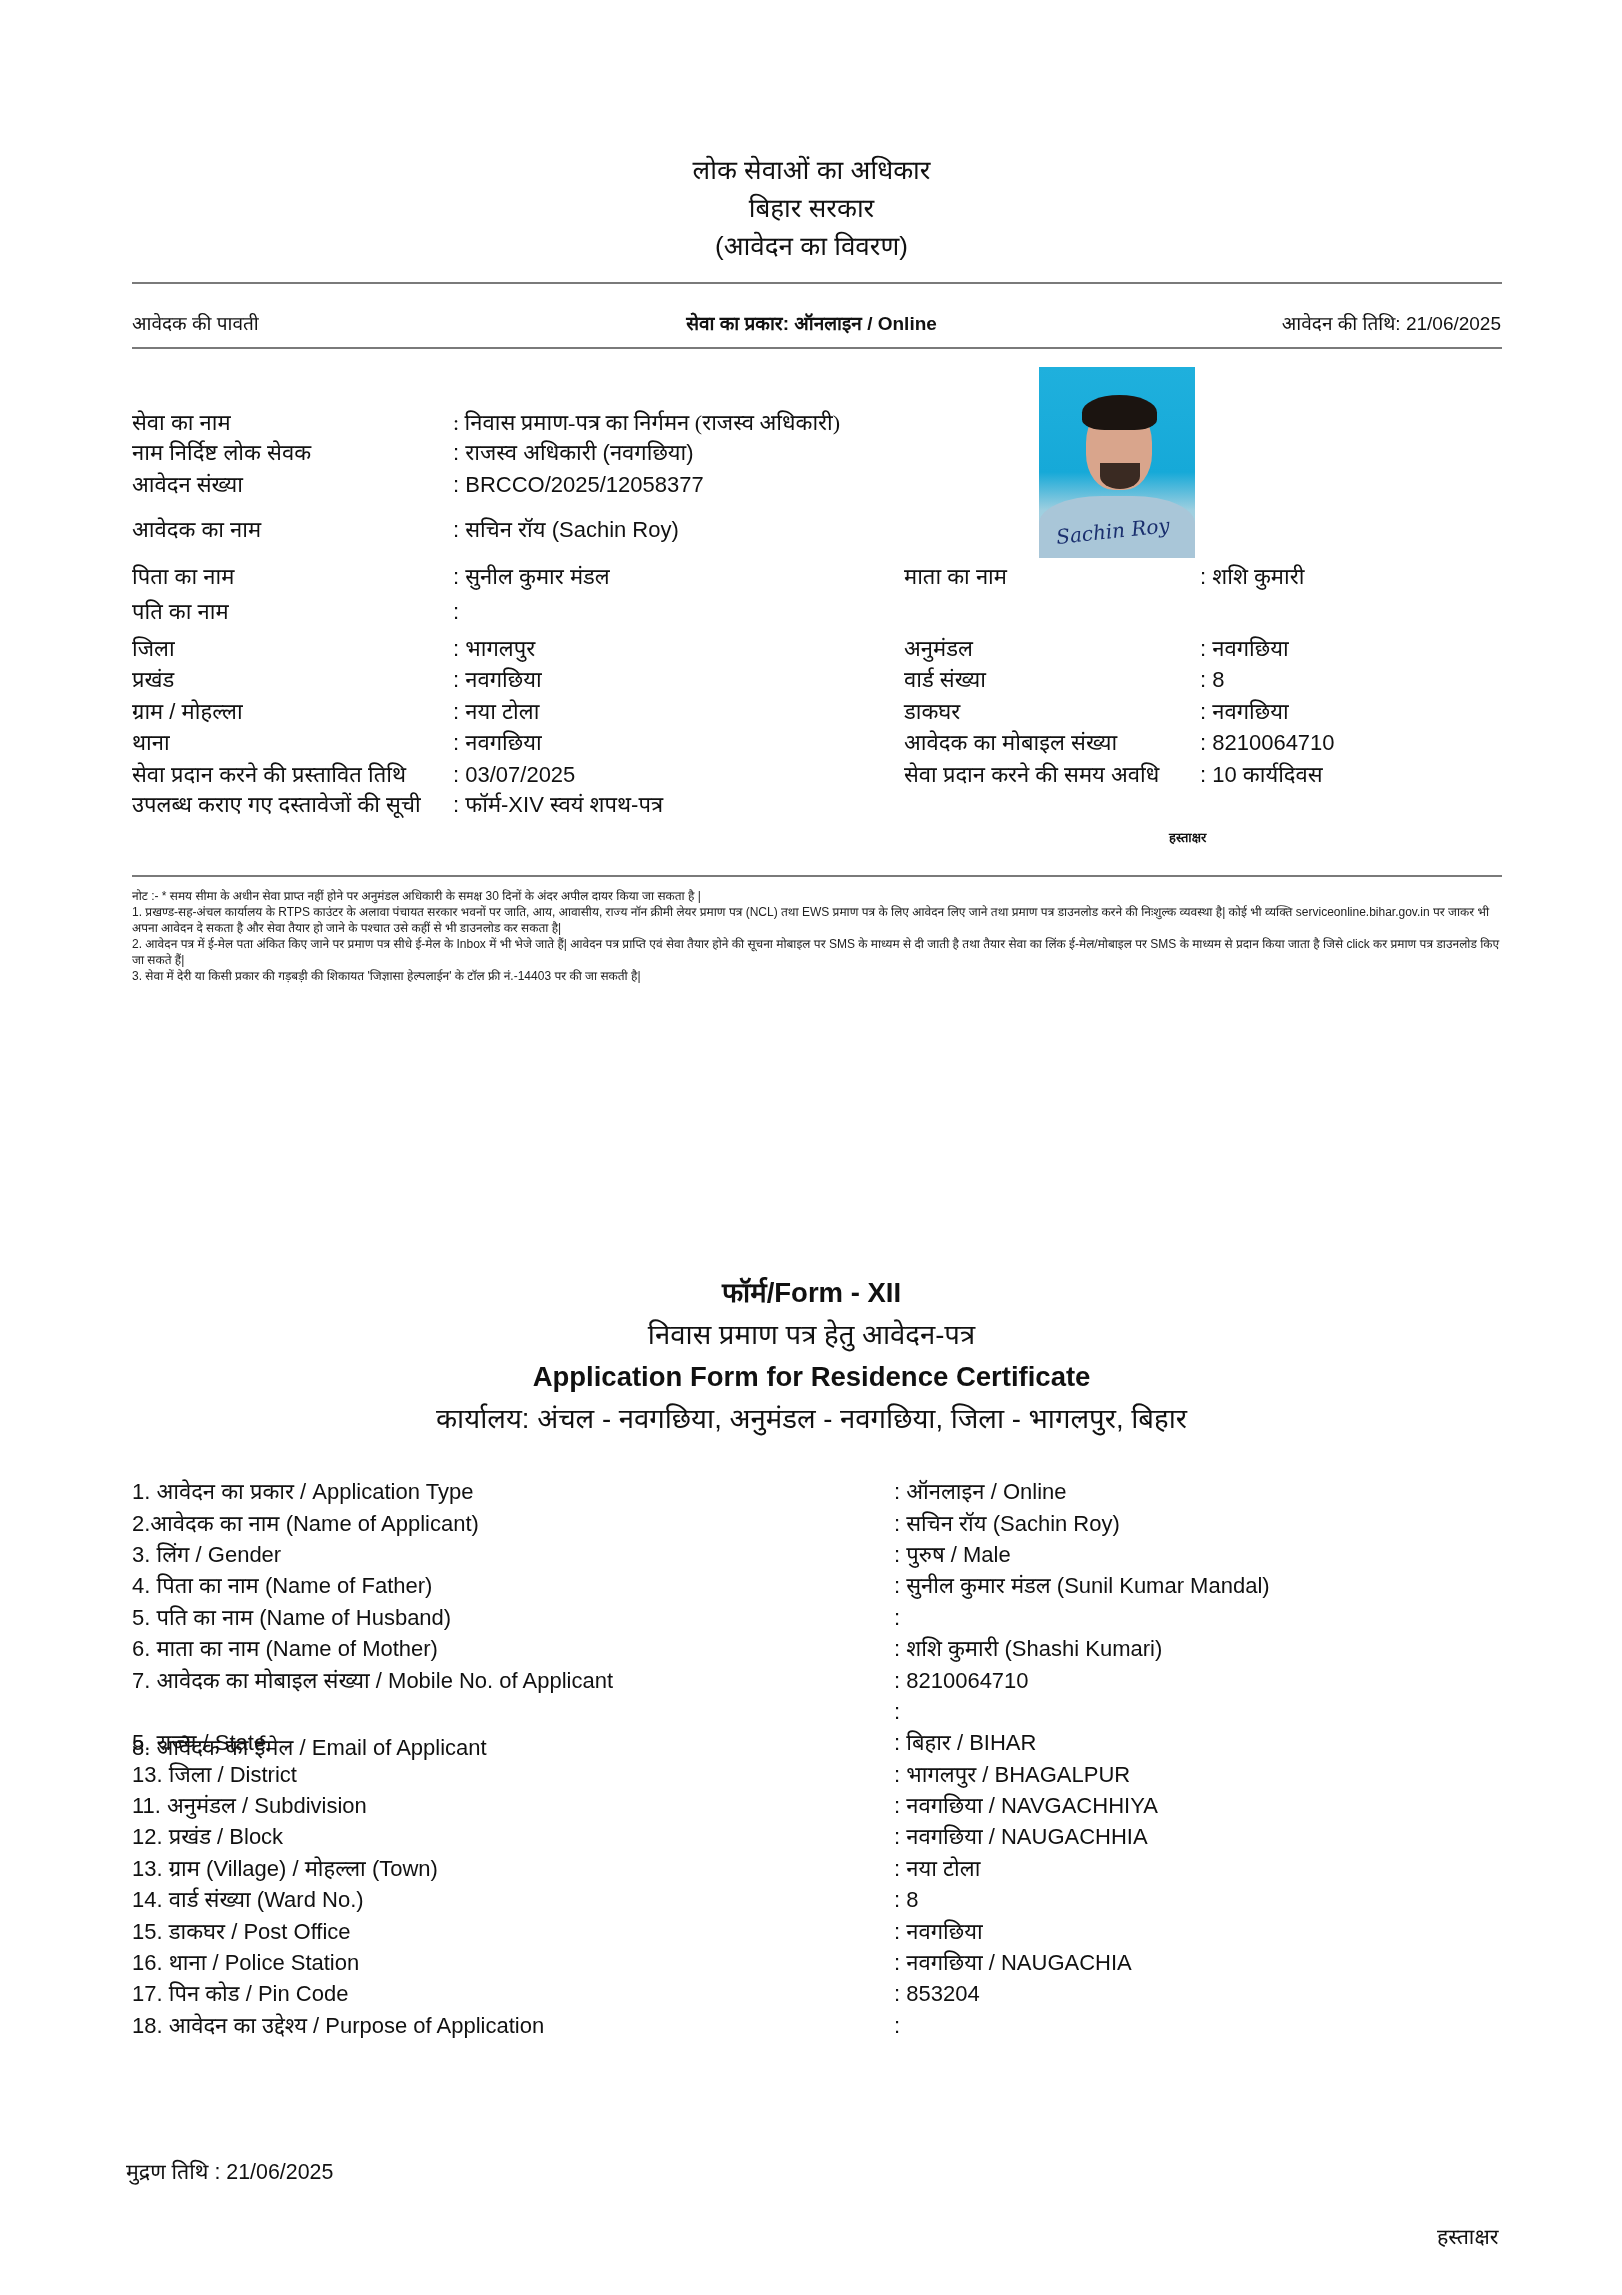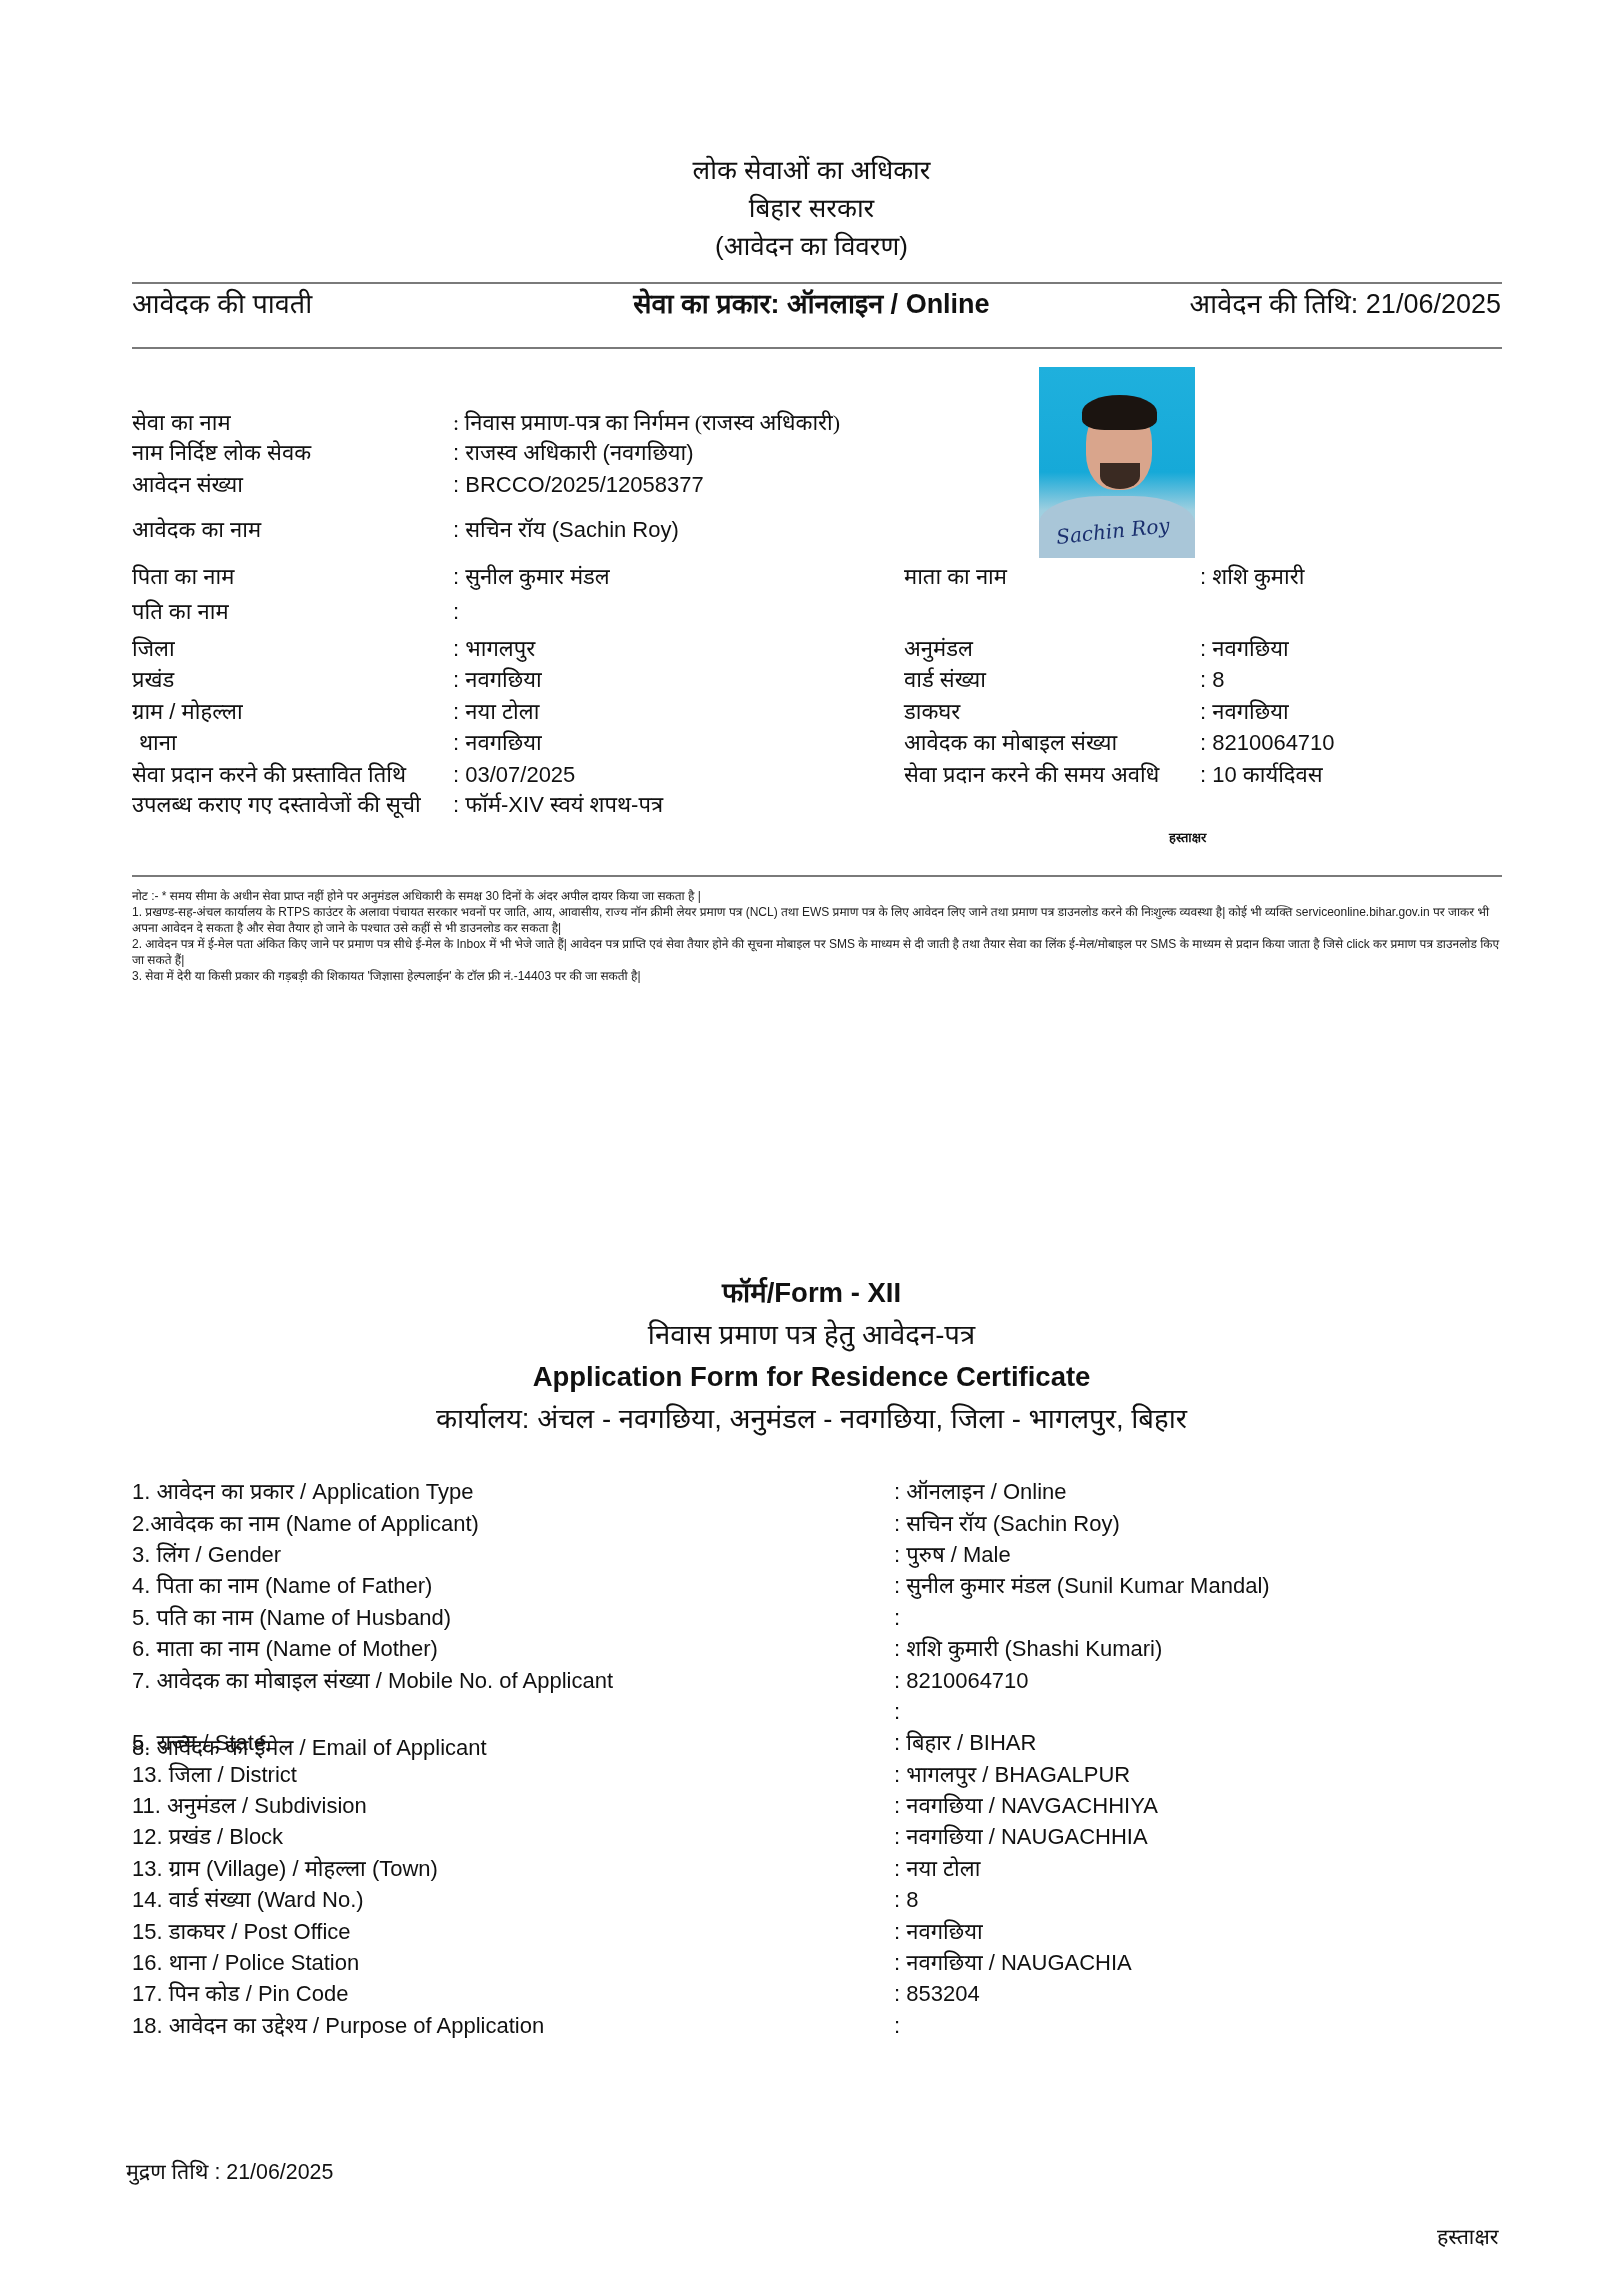--- a/index.html
+++ b/index.html
@@ -4,21 +4,21 @@
 <style>
   html, body { margin: 0; padding: 0; background: #ffffff; }
   body {
     width: 1623px; height: 2295px; position: relative; overflow: hidden;
     font-family: "Liberation Sans", "DejaVu Sans", sans-serif; color: #111;
   }
   .abs { position: absolute; white-space: nowrap; }
   .center { left: 0; width: 1623px; text-align: center; }
   .title { font-size: 26px; line-height: 34px; }
   .rule { position: absolute; left: 132px; width: 1370px; height: 2.3px; background: #7a7a7a; }
-  .hdr { font-size: 27px; top: 284px; }
+  .hdr { font-size: 19px; top: 310px; }
   .bold { font-weight: bold; }
   .row { font-size: 22px; line-height: 27.5px; }
   .notes { position: absolute; left: 132px; top: 888px; width: 1370px; font-size: 12px; line-height: 16px; color: #222; }
   .notes div { white-space: normal; }
   .photo {
     position: absolute; left: 1039px; top: 367px; width: 156px; height: 191px;
     background: linear-gradient(180deg, #1fb0dd 0%, #16a9d8 55%, #9ecfe0 75%, #b7d6e2 100%);
     overflow: hidden;
   }
   .photo .head { position: absolute; left: 47px; top: 37px; width: 66px; height: 86px; border-radius: 45% 45% 42% 42%; background: #d9a58c; }
@@ -62,21 +62,21 @@
 <div class="abs row" style="left:132px; top:563px;">पिता का नाम</div>
 <div class="abs row" style="left:453px; top:563px;">: सुनील कुमार मंडल</div>
 <div class="abs row" style="left:132px; top:598px;">पति का नाम</div>
 <div class="abs row" style="left:453px; top:598px;">:</div>
 <div class="abs row" style="left:132px; top:635px;">जिला</div>
 <div class="abs row" style="left:453px; top:635px;">: भागलपुर</div>
 <div class="abs row" style="left:132px; top:666px;">प्रखंड</div>
 <div class="abs row" style="left:453px; top:666px;">: नवगछिया</div>
 <div class="abs row" style="left:132px; top:698px;">ग्राम / मोहल्ला</div>
 <div class="abs row" style="left:453px; top:698px;">: नया टोला</div>
-<div class="abs row" style="left:132px; top:729px;margin-left:7px;">थाना</div>
+<div class="abs row" style="left:132px; top:729px;">थाना</div>
 <div class="abs row" style="left:453px; top:729px;">: नवगछिया</div>
 <div class="abs row" style="left:132px; top:761px;">सेवा प्रदान करने की प्रस्तावित तिथि</div>
 <div class="abs row" style="left:453px; top:761px;">: 03/07/2025</div>
 <div class="abs row" style="left:132px; top:791px;">उपलब्ध कराए गए दस्तावेजों की सूची</div>
 <div class="abs row" style="left:453px; top:791px;">: फॉर्म-XIV स्वयं शपथ-पत्र</div>
 
 <div class="abs row" style="left:904px; top:563px;">माता का नाम</div>
 <div class="abs row" style="left:1200px; top:563px;">: शशि कुमारी</div>
 <div class="abs row" style="left:904px; top:635px;">अनुमंडल</div>
 <div class="abs row" style="left:1200px; top:635px;">: नवगछिया</div>

